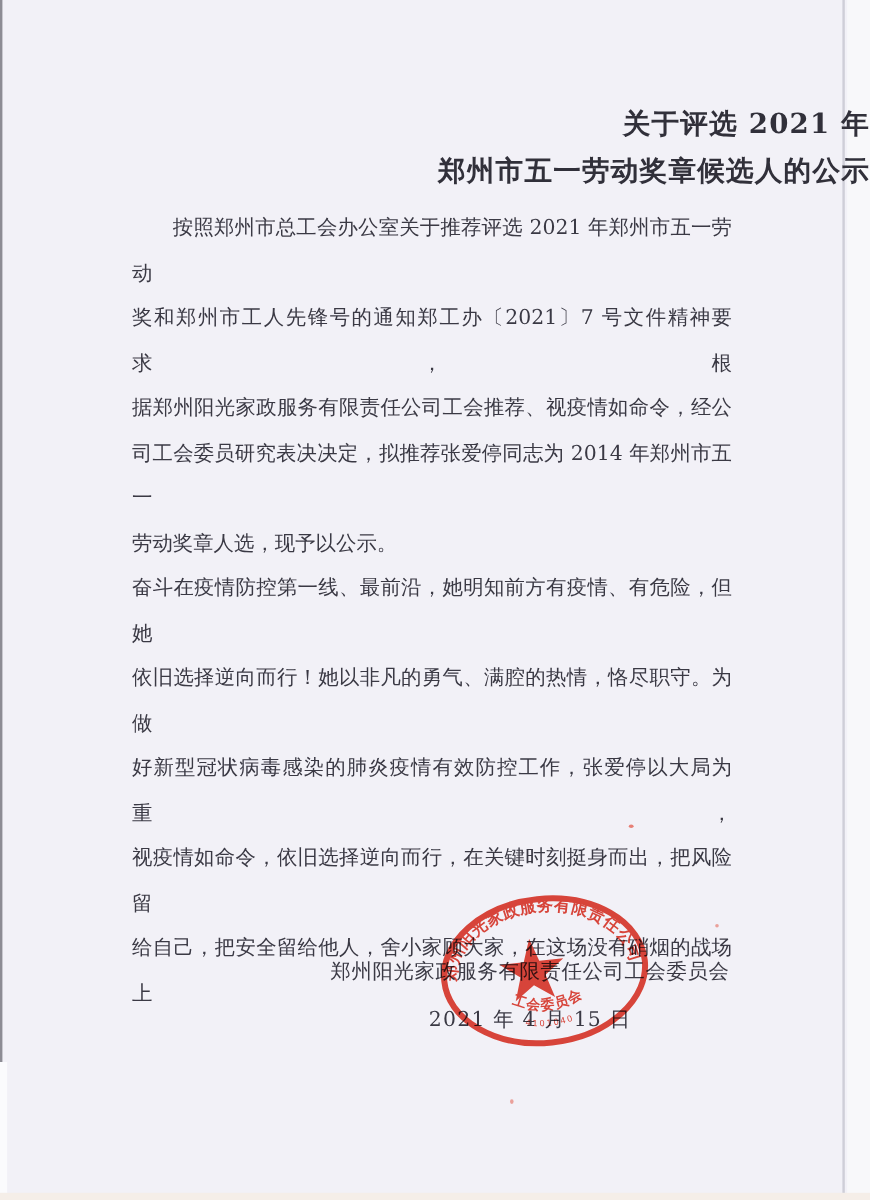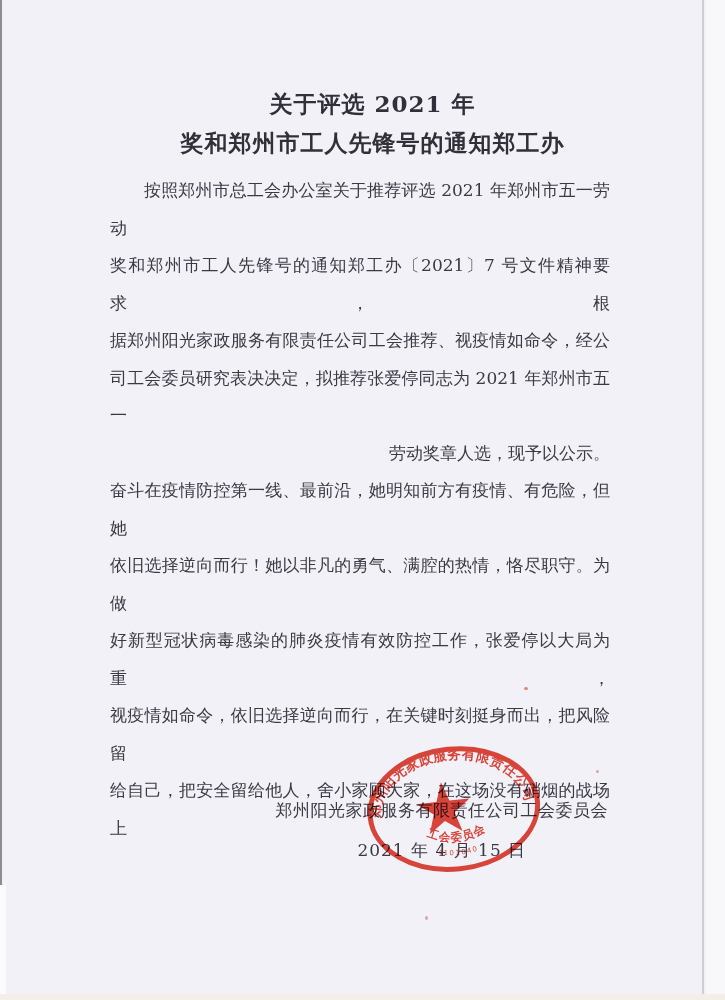--- a/index.html
+++ b/index.html
@@ -37,35 +37,35 @@
     background: #f8f8fa;
   }
   .edge-bottom {
     position: absolute; left: 0; top: 994px; width: 725px; height: 6px;
     background: #f5eee8;
   }
   .title-block {
     position: absolute; top: 84px; left: 0; width: 725px;
   }
   .title-line {
-    text-align: center;
+    text-align: right;
     font-size: 23px;
     font-weight: 700;
     line-height: 39px;
     letter-spacing: 1px;
     color: #31303a;
     margin-left: 20px;
   }
   .body-block {
     position: absolute; top: 172px; left: 110px; width: 500px;
   }
   .ln {
     font-size: 17px;
     line-height: 37.5px;
-    text-align: right;
+    text-align: left;
     white-space: normal;
   }
   .ln.fill {
     text-align: justify;
     text-align-last: justify;
   }
   .ln.ind {
     text-indent: 2em;
   }
   .sig-block {
@@ -114,28 +114,28 @@
 <div class="page">
 
   <div class="edge-left-dark"></div>
   <div class="edge-left-light"></div>
   <div class="edge-right-line"></div>
   <div class="edge-right-light"></div>
   <div class="edge-bottom"></div>
 
   <div class="title-block">
     <div class="title-line">关于评选 2021 年</div>
-    <div class="title-line">奖和郑州市工人先锋号的通知郑工办</div>
+    <div class="title-line">郑州市五一劳动奖章候选人的公示</div>
   </div>
 
   <div class="body-block">
     <div class="ln fill ind">按照郑州市总工会办公室关于推荐评选 2021 年郑州市五一劳动</div>
     <div class="ln fill">奖和郑州市工人先锋号的通知郑工办〔2021〕7 号文件精神要求，根</div>
     <div class="ln fill">据郑州阳光家政服务有限责任公司工会推荐、视疫情如命令，经公</div>
-    <div class="ln fill">司工会委员研究表决决定，拟推荐张爱停同志为 2021 年郑州市五一</div>
+    <div class="ln fill">司工会委员研究表决决定，拟推荐张爱停同志为 2014 年郑州市五一</div>
     <div class="ln">劳动奖章人选，现予以公示。</div>
     <div class="ln fill">奋斗在疫情防控第一线、最前沿，她明知前方有疫情、有危险，但她</div>
     <div class="ln fill">依旧选择逆向而行！她以非凡的勇气、满腔的热情，恪尽职守。为做</div>
     <div class="ln fill">好新型冠状病毒感染的肺炎疫情有效防控工作，张爱停以大局为重，</div>
     <div class="ln fill">视疫情如命令，依旧选择逆向而行，在关键时刻挺身而出，把风险留</div>
     <div class="ln fill">给自己，把安全留给他人，舍小家顾大家，在这场没有硝烟的战场上</div>
 
   </div>
 
   <div class="sig-block">

